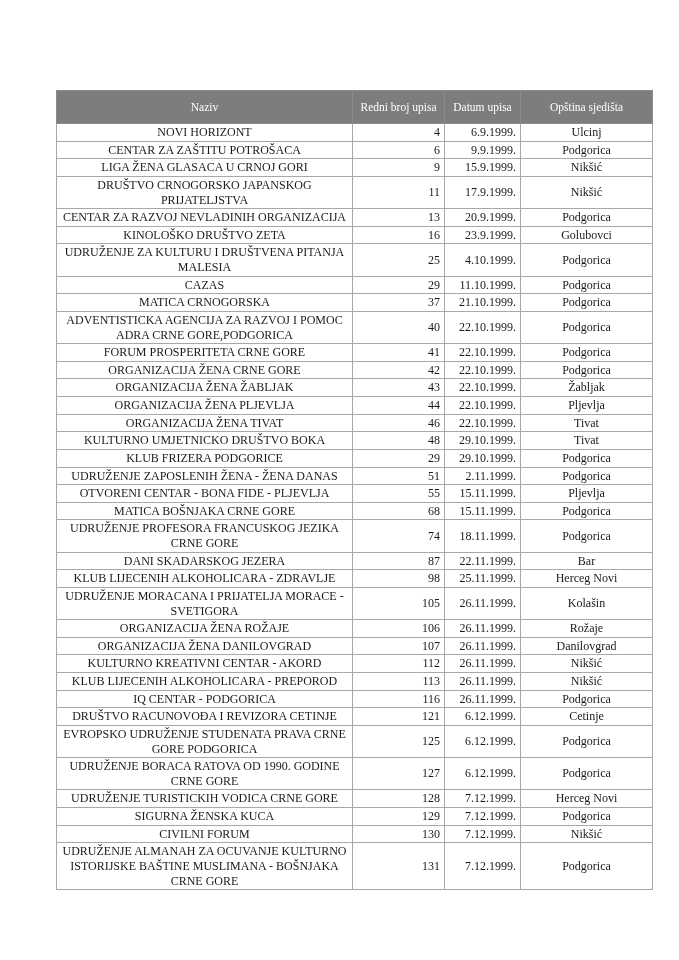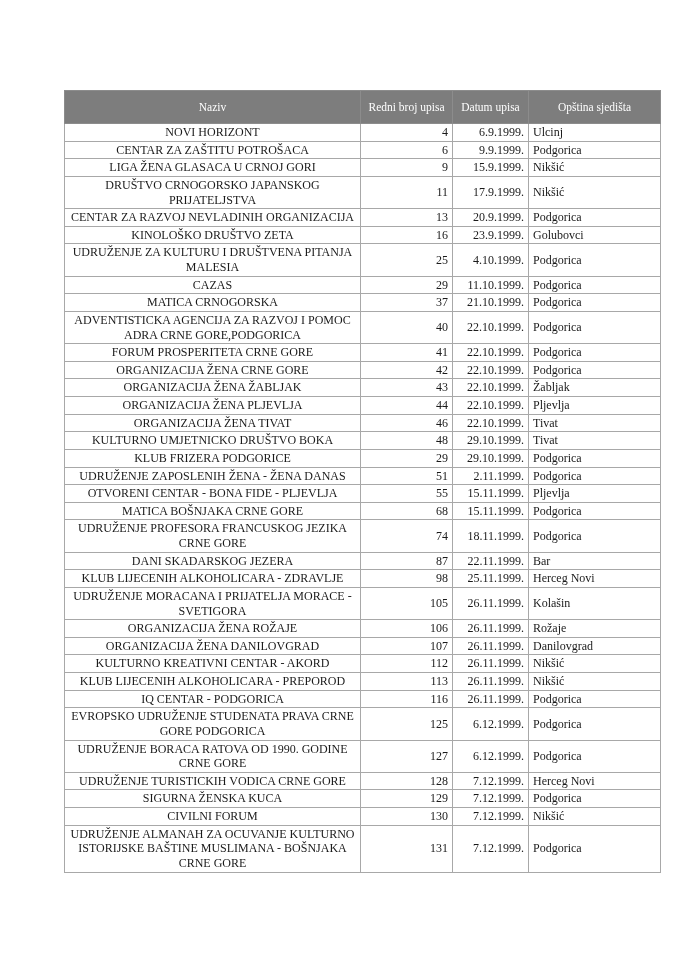--- a/index.html
+++ b/index.html
@@ -10,21 +10,21 @@
   }
   .page {
     position: relative;
     width: 679px;
     height: 960px;
     background: #ffffff;
     overflow: hidden;
   }
   .table-wrap {
     position: absolute;
-    left: 64px;
+    left: 56px;
     top: 90px;
     width: 568px;
   }
   table.registry {
     border-collapse: collapse;
     table-layout: fixed;
     width: 568px;
   }
   table.registry th {
     background: var(--header-bg, #7d7d7d);
@@ -42,21 +42,21 @@
     line-height: 1.22;
     color: #1a1a1a;
     padding: 1px 4px;
     vertical-align: middle;
     overflow: hidden;
     word-wrap: break-word;
   }
   td.col-naziv  { text-align: center; }
   td.col-redni_broj { text-align: right; }
   td.col-datum  { text-align: right; padding-left: 3px; }
-  td.col-opstina { text-align: left; }
+  td.col-opstina { text-align: center; }
   .w-naziv  { width: 289px; }
   .w-redni_broj { width: 85px; }
   .w-datum  { width: 69px; }
   .w-opstina { width: 125px; }
 </style>
 </head>
 <body style="background: rgb(255, 255, 255);">
 
 <div class="page">
   <div class="table-wrap">
@@ -238,20 +238,26 @@
             <td class="col-datum">26.11.1999.</td>
             <td class="col-opstina">Nikšić</td>
           </tr>
           <tr>
             <td class="col-naziv">IQ CENTAR - PODGORICA</td>
             <td class="col-redni_broj">116</td>
             <td class="col-datum">26.11.1999.</td>
             <td class="col-opstina">Podgorica</td>
           </tr>
           <tr>
+            <td class="col-naziv">DRUŠTVO RACUNOVOĐA I REVIZORA CETINJE</td>
+            <td class="col-redni_broj">121</td>
+            <td class="col-datum">6.12.1999.</td>
+            <td class="col-opstina">Cetinje</td>
+          </tr>
+          <tr>
             <td class="col-naziv">EVROPSKO UDRUŽENJE STUDENATA PRAVA CRNE GORE PODGORICA</td>
             <td class="col-redni_broj">125</td>
             <td class="col-datum">6.12.1999.</td>
             <td class="col-opstina">Podgorica</td>
           </tr>
           <tr>
             <td class="col-naziv">UDRUŽENJE BORACA RATOVA OD 1990. GODINE CRNE GORE</td>
             <td class="col-redni_broj">127</td>
             <td class="col-datum">6.12.1999.</td>
             <td class="col-opstina">Podgorica</td>

